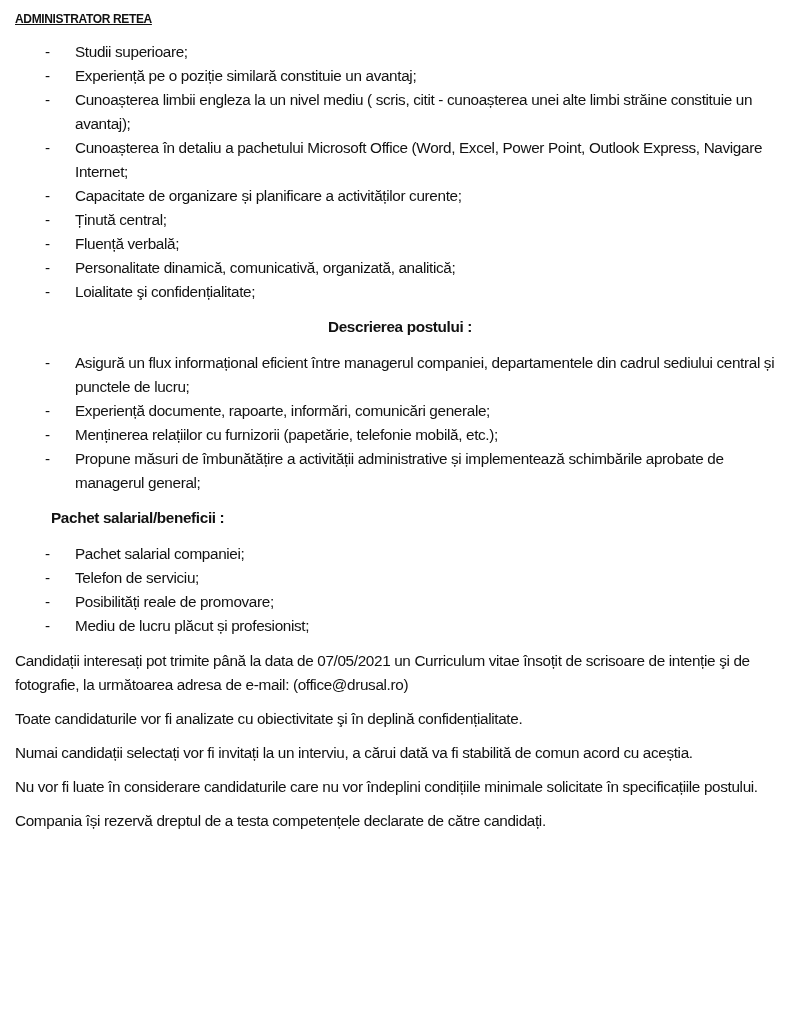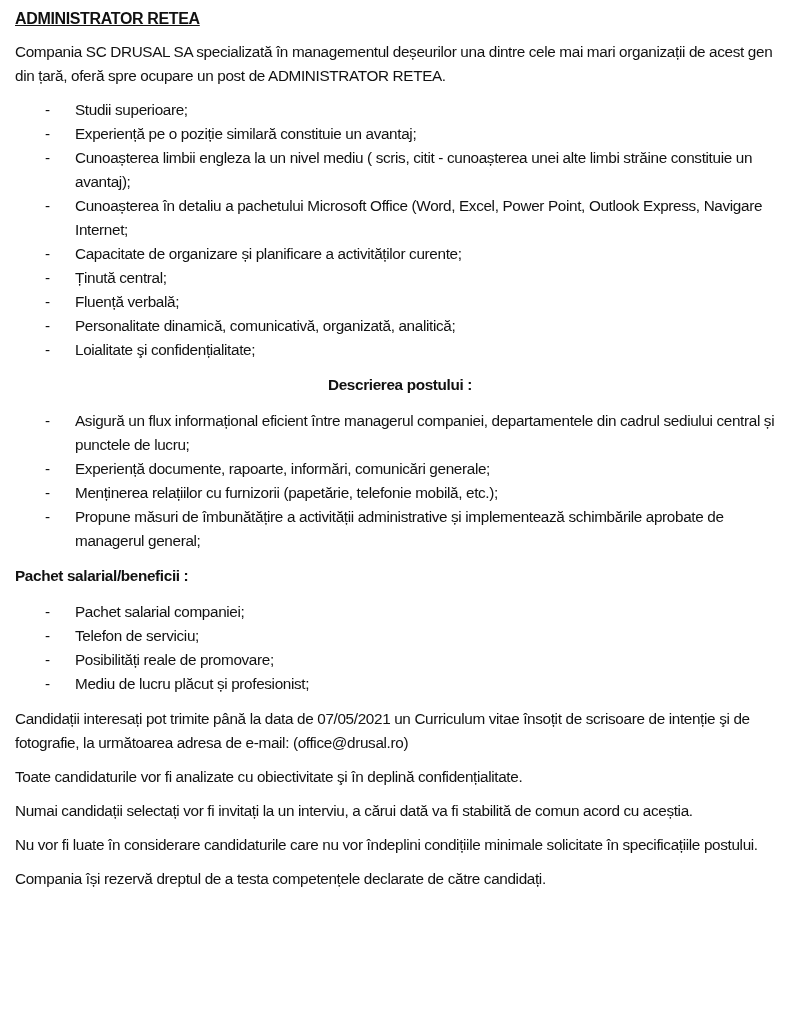--- a/index.html
+++ b/index.html
@@ -18,21 +18,21 @@
       letter-spacing: -0.35px;
     }
     .page {
       position: relative;
       padding: 7px 14px 0 15px;
     }
     .title {
       font-weight: bold;
       text-decoration: underline;
       margin: 0 0 9px 0;
-      font-size: 16px;
+      font-size: 12px;
     }
     p.para {
       margin: 0 0 10px 0;
     }
     .section-heading {
       font-weight: bold;
       margin: 0 0 12px 0;
     }
     ul.dash-list {
       list-style: none;
@@ -45,31 +45,30 @@
       margin: 0;
     }
     ul.dash-list li .dash {
       position: absolute;
       left: 30px;
       top: 0;
     }
     .p-intro { margin-bottom: 10px; }
     .h-cerinte { margin-top: 0; }
     .h-descriere { margin-top: 6px; text-align: center; }
-    .h-pachet { margin-top: 0; }
+    .h-pachet { margin-top: 0; margin-left: 36px; }
     .p-candidati { margin-top: 0; }
   </style>
 </head>
 <body>
 
 <div class="page">
 
   <div class="title">ADMINISTRATOR RETEA</div>
 
-  <p class="para p-intro">Compania SC DRUSAL SA specializată în managementul deșeurilor una dintre cele mai mari organizații de acest gen din țară, oferă spre ocupare un post de ADMINISTRATOR RETEA.</p>
 
   <ul class="dash-list">
     <li><span class="dash">-</span><span>Studii superioare;</span></li>
     <li><span class="dash">-</span><span>Experiență pe o poziție similară constituie un avantaj;</span></li>
     <li><span class="dash">-</span><span>Cunoașterea limbii engleza la un nivel mediu ( scris, citit - cunoașterea unei alte limbi străine constituie un avantaj);</span></li>
     <li><span class="dash">-</span><span>Cunoașterea în detaliu a pachetului Microsoft Office (Word, Excel, Power Point, Outlook Express, Navigare Internet;</span></li>
     <li><span class="dash">-</span><span>Capacitate de organizare și planificare a activităților curente;</span></li>
     <li><span class="dash">-</span><span>Ținută central;</span></li>
     <li><span class="dash">-</span><span>Fluență verbală;</span></li>
     <li><span class="dash">-</span><span>Personalitate dinamică, comunicativă, organizată, analitică;</span></li>

